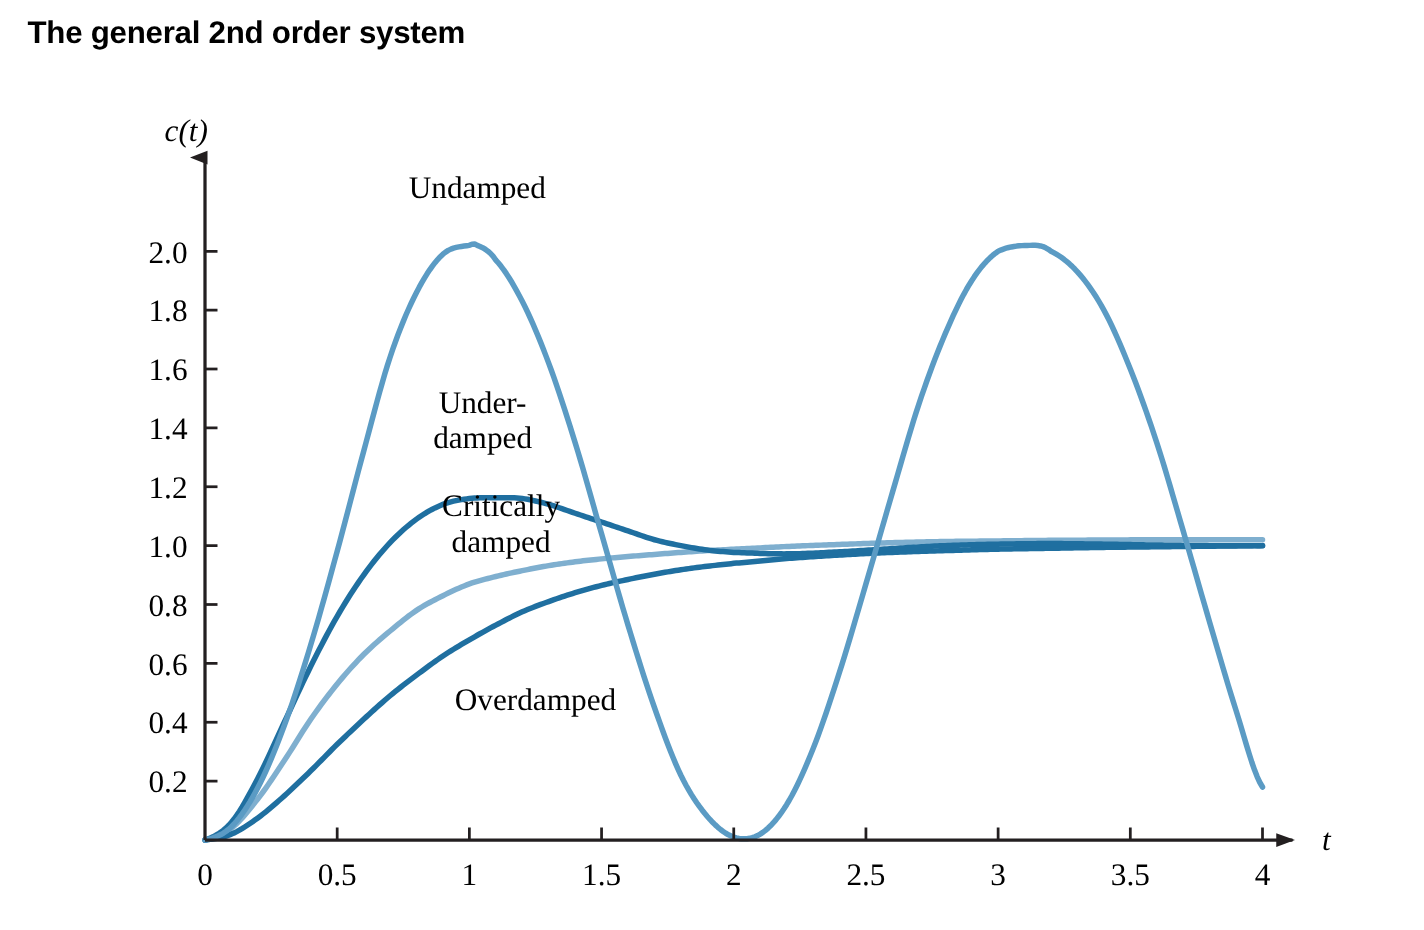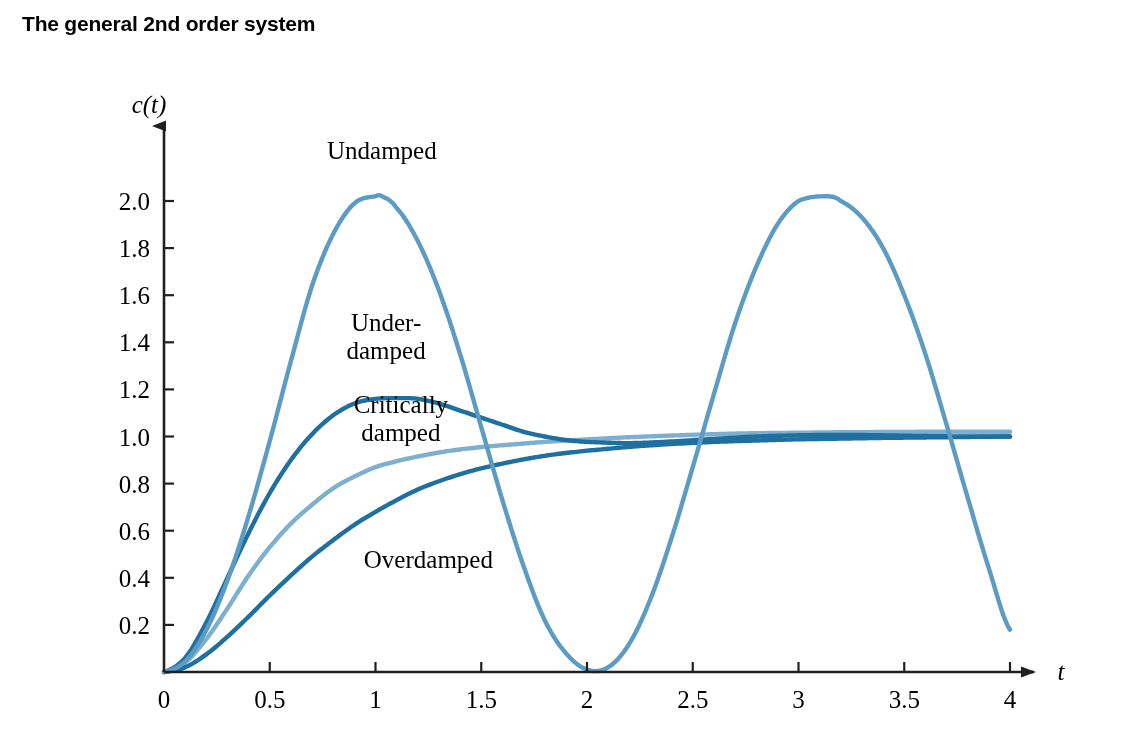--- a/index.html
+++ b/index.html
@@ -16,21 +16,21 @@
   #slide {
     position: absolute;
     left: 0; top: 0;
     width: 1139px; height: 744px;
     background: #ffffff;
   }
   #title {
     position: absolute;
     left: 22px; top: 12px;
     font-family: "Liberation Sans", sans-serif;
-    font-size: 21px;
+    font-size: 25px;
     font-weight: bold;
     color: #000000;
     letter-spacing: -0.2px;
     white-space: nowrap;
   }
   #figure {
     position: absolute;
     left: 0px; top: 78px;
     width: 1139px; height: 666px;
   }

